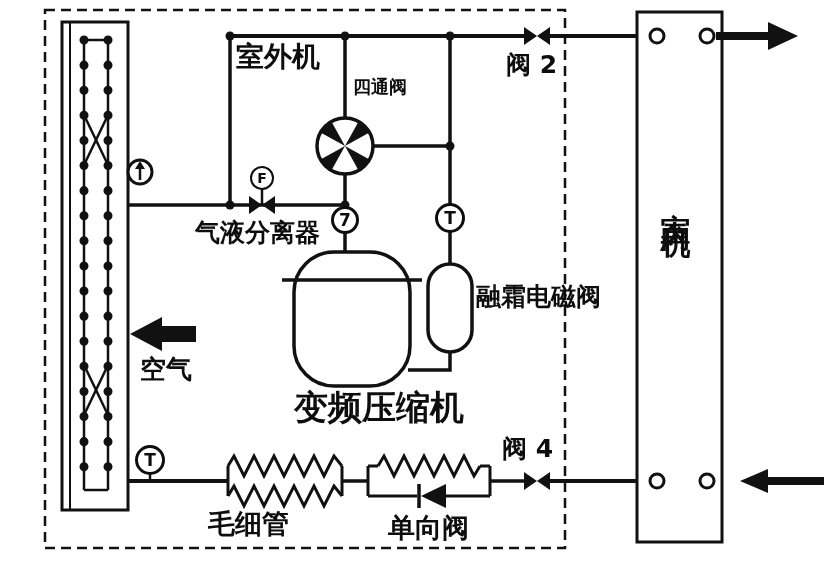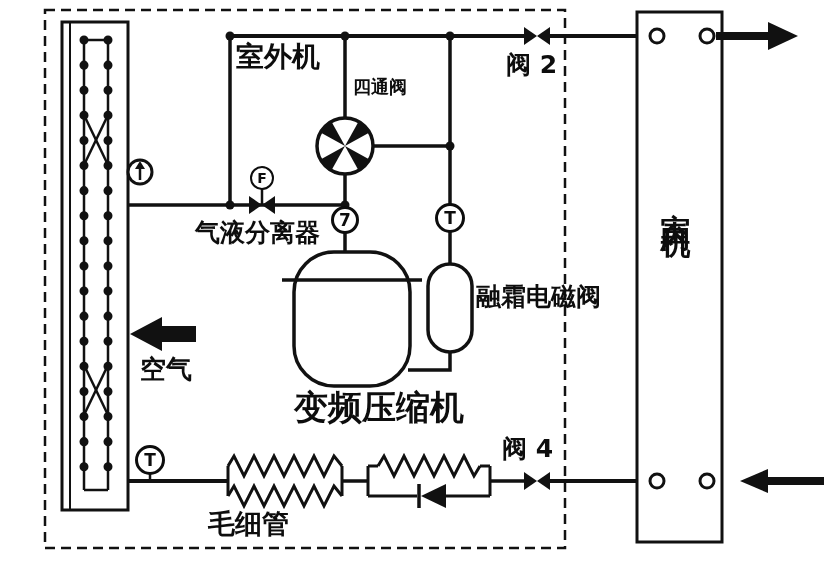--- a/index.html
+++ b/index.html
@@ -183,20 +183,21 @@
   <div class="lbl" style="left:195px;top:220px;font-size:25px">气液分离器</div>
 
   <div class="lbl" style="left:476px;top:284px;font-size:25px">融霜电磁阀</div>
 
   <div class="lbl" style="left:294px;top:390px;font-size:34px">变频压缩机</div>
 
   <div class="lbl" style="left:140px;top:356px;font-size:26px">空气</div>
 
   <div class="lbl" style="left:208px;top:510px;font-size:27px">毛细管</div>
 
+  <div class="lbl" style="left:388px;top:514px;font-size:27px">单向阀</div>
 
   <div class="lbl" style="left:502px;top:436px;font-size:25px">阀 4</div>
 
   <div class="lbl vertical" style="left:660px;top:188px;font-size:30px">室内机</div>
 
   <div class="badge" style="left:250px;top:166px;width:24px;height:24px;font-size:14px;border-width:2.5px">F</div>
 
   <div class="badge" style="left:331px;top:206px;width:28px;height:28px;font-size:17px">7</div>
 
   <div class="badge" style="left:435px;top:203px;width:30px;height:30px;font-size:17px">T</div>

